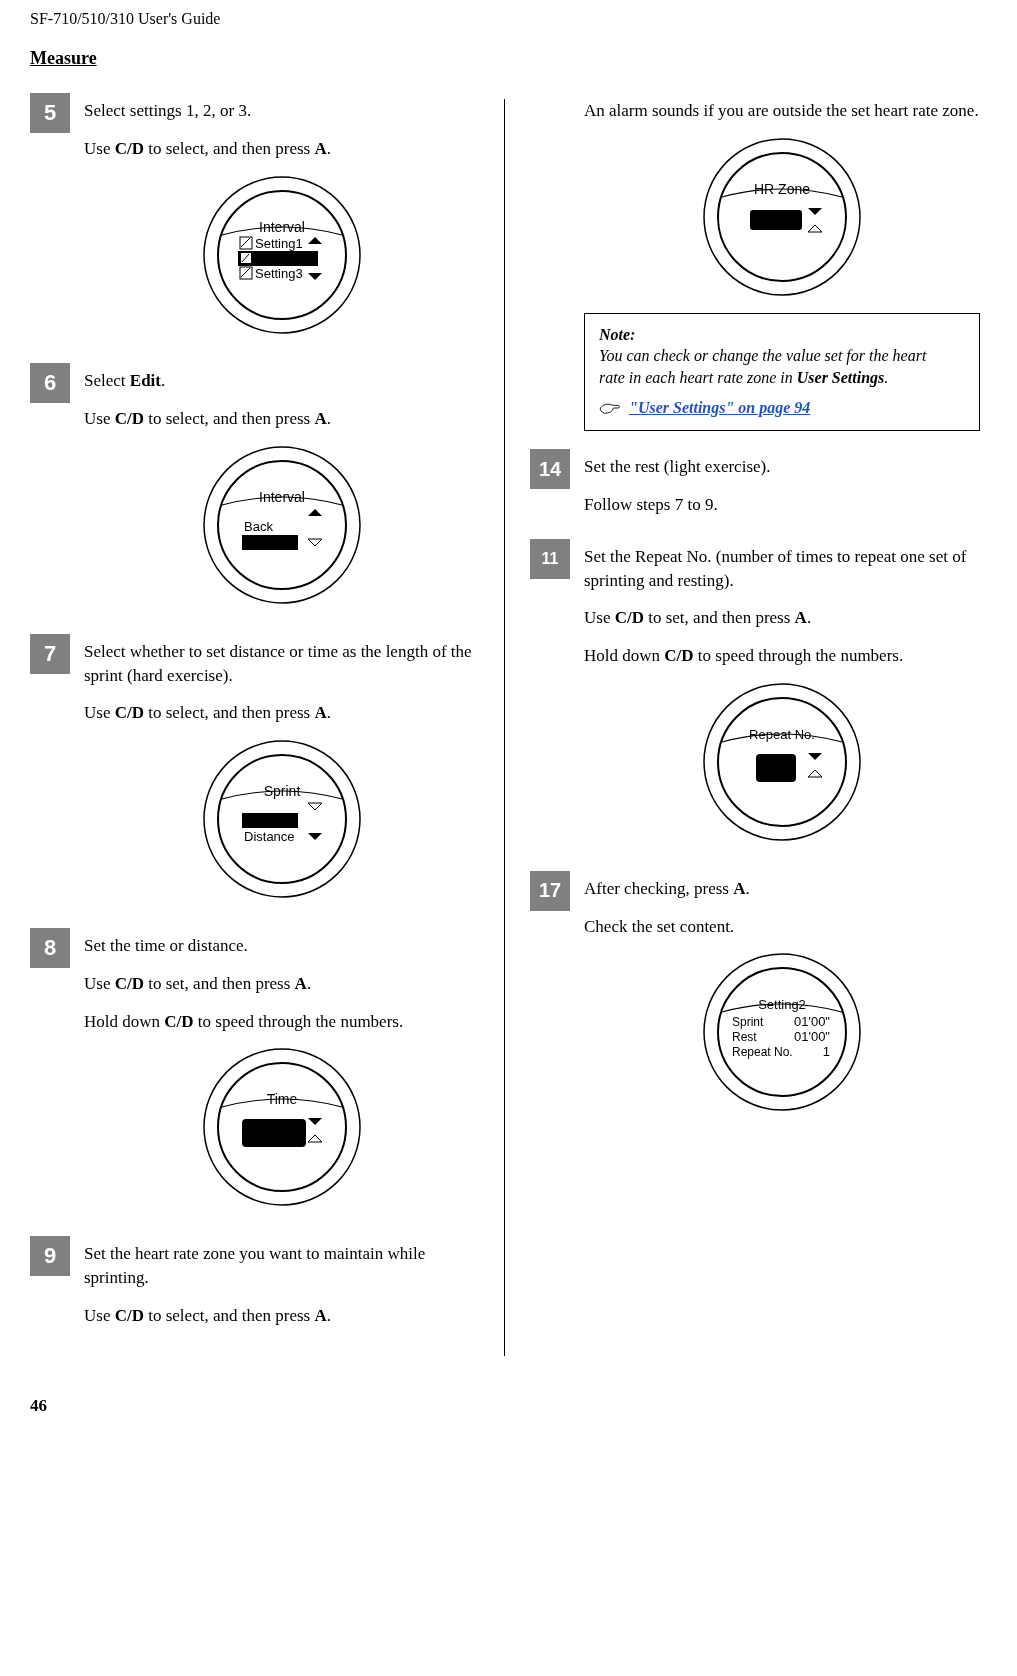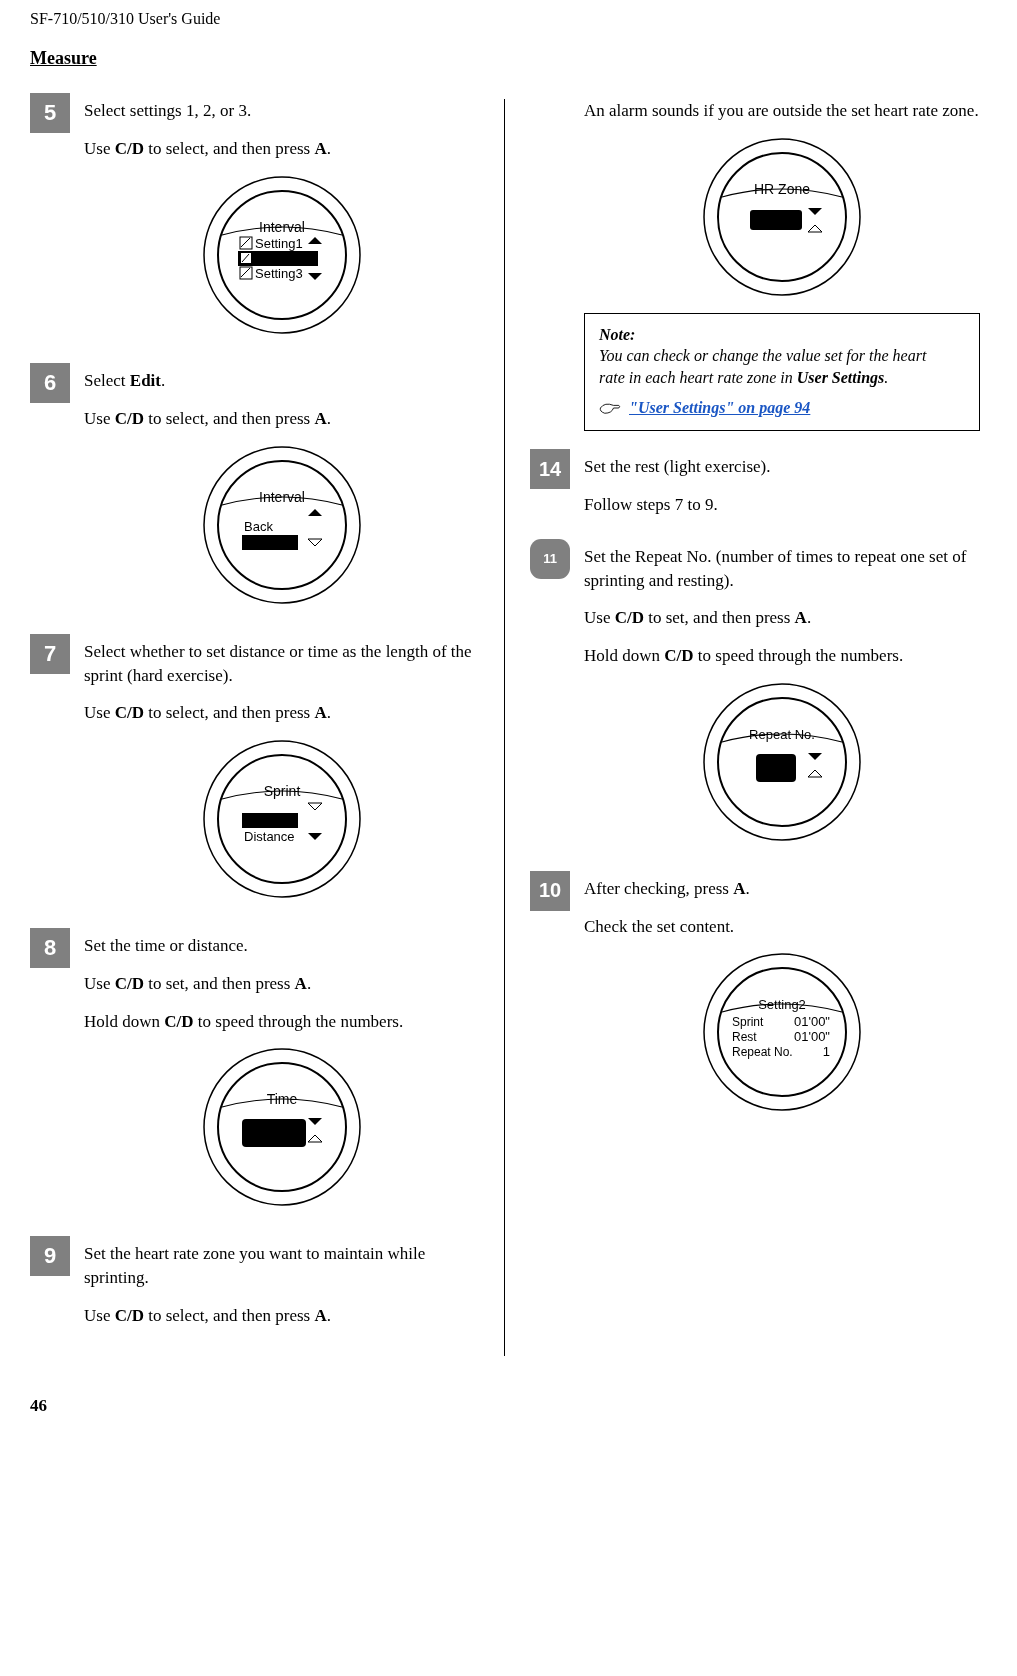--- a/index.html
+++ b/index.html
@@ -269,21 +269,21 @@
 
       <div class="step">
         <div class="step-num" style="font-size:20px;">14</div>
         <div class="step-body">
           <p>Set the rest (light exercise).</p>
           <p>Follow steps 7 to 9.</p>
         </div>
       </div>
 
       <div class="step">
-        <div class="step-num" style="font-size:13px;border-radius:11px;">11</div>
+        <div class="step-num" style="font-size:16px;">11</div>
         <div class="step-body">
           <p>Set the Repeat No. (number of times to repeat one set of sprinting and resting).</p>
           <p>
             <span>Use </span><span class="bold">C/D</span><span> to set, and then press </span><span class="bold">A</span><span>.</span>
           </p>
           <p>
             <span>Hold down </span><span class="bold">C/D</span><span> to speed through the numbers.</span>
           </p>
           <div class="watch-wrap">
             <svg class="watch" viewBox="0 0 160 160">
@@ -294,21 +294,21 @@
               <rect x="54" y="72" width="40" height="28" rx="4" fill="#000"></rect>
               <text x="74" y="93" text-anchor="middle" font-size="20" font-weight="bold" fill="#fff">1</text>
               <path d="M113 78 L120 71 L106 71 Z" fill="#000"></path>
               <path d="M113 88 L120 95 L106 95 Z" fill="none" stroke="#000"></path>
             </svg>
           </div>
         </div>
       </div>
 
       <div class="step">
-        <div class="step-num" style="font-size:20px;">10</div>
+        <div class="step-num" style="font-size:20px;">17</div>
         <div class="step-body">
           <p>
             <span>After checking, press </span><span class="bold">A</span><span>.</span>
           </p>
           <p>Check the set content.</p>
           <div class="watch-wrap">
             <svg class="watch" viewBox="0 0 160 160">
               <circle class="outer" cx="80" cy="80" r="78"></circle>
               <circle class="inner" cx="80" cy="80" r="64"></circle>
               <path d="M20 60 Q80 44 140 60" fill="none" stroke="#000" stroke-width="1.2"></path>

